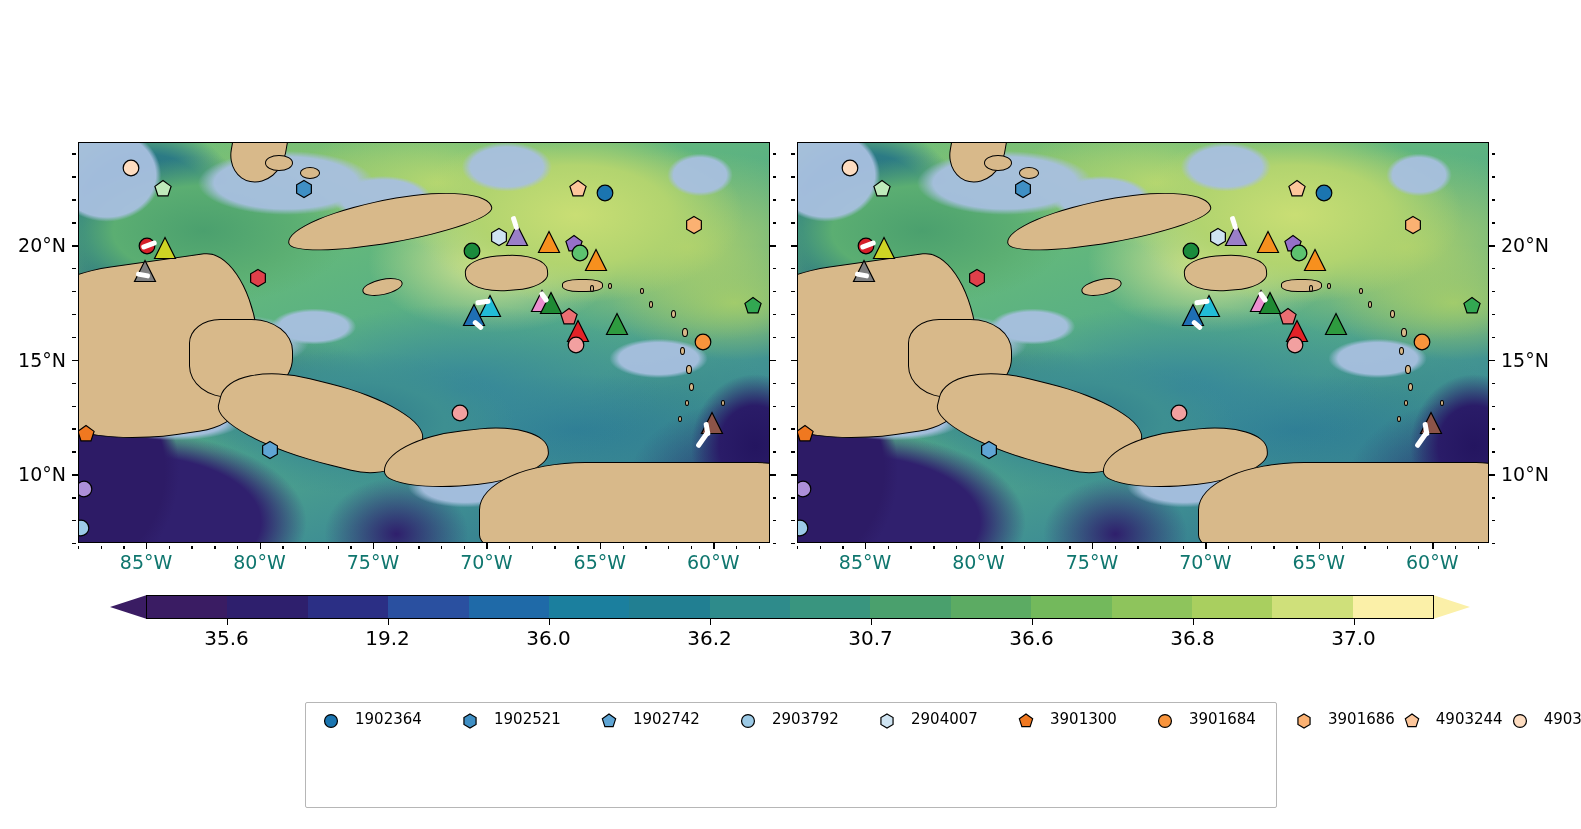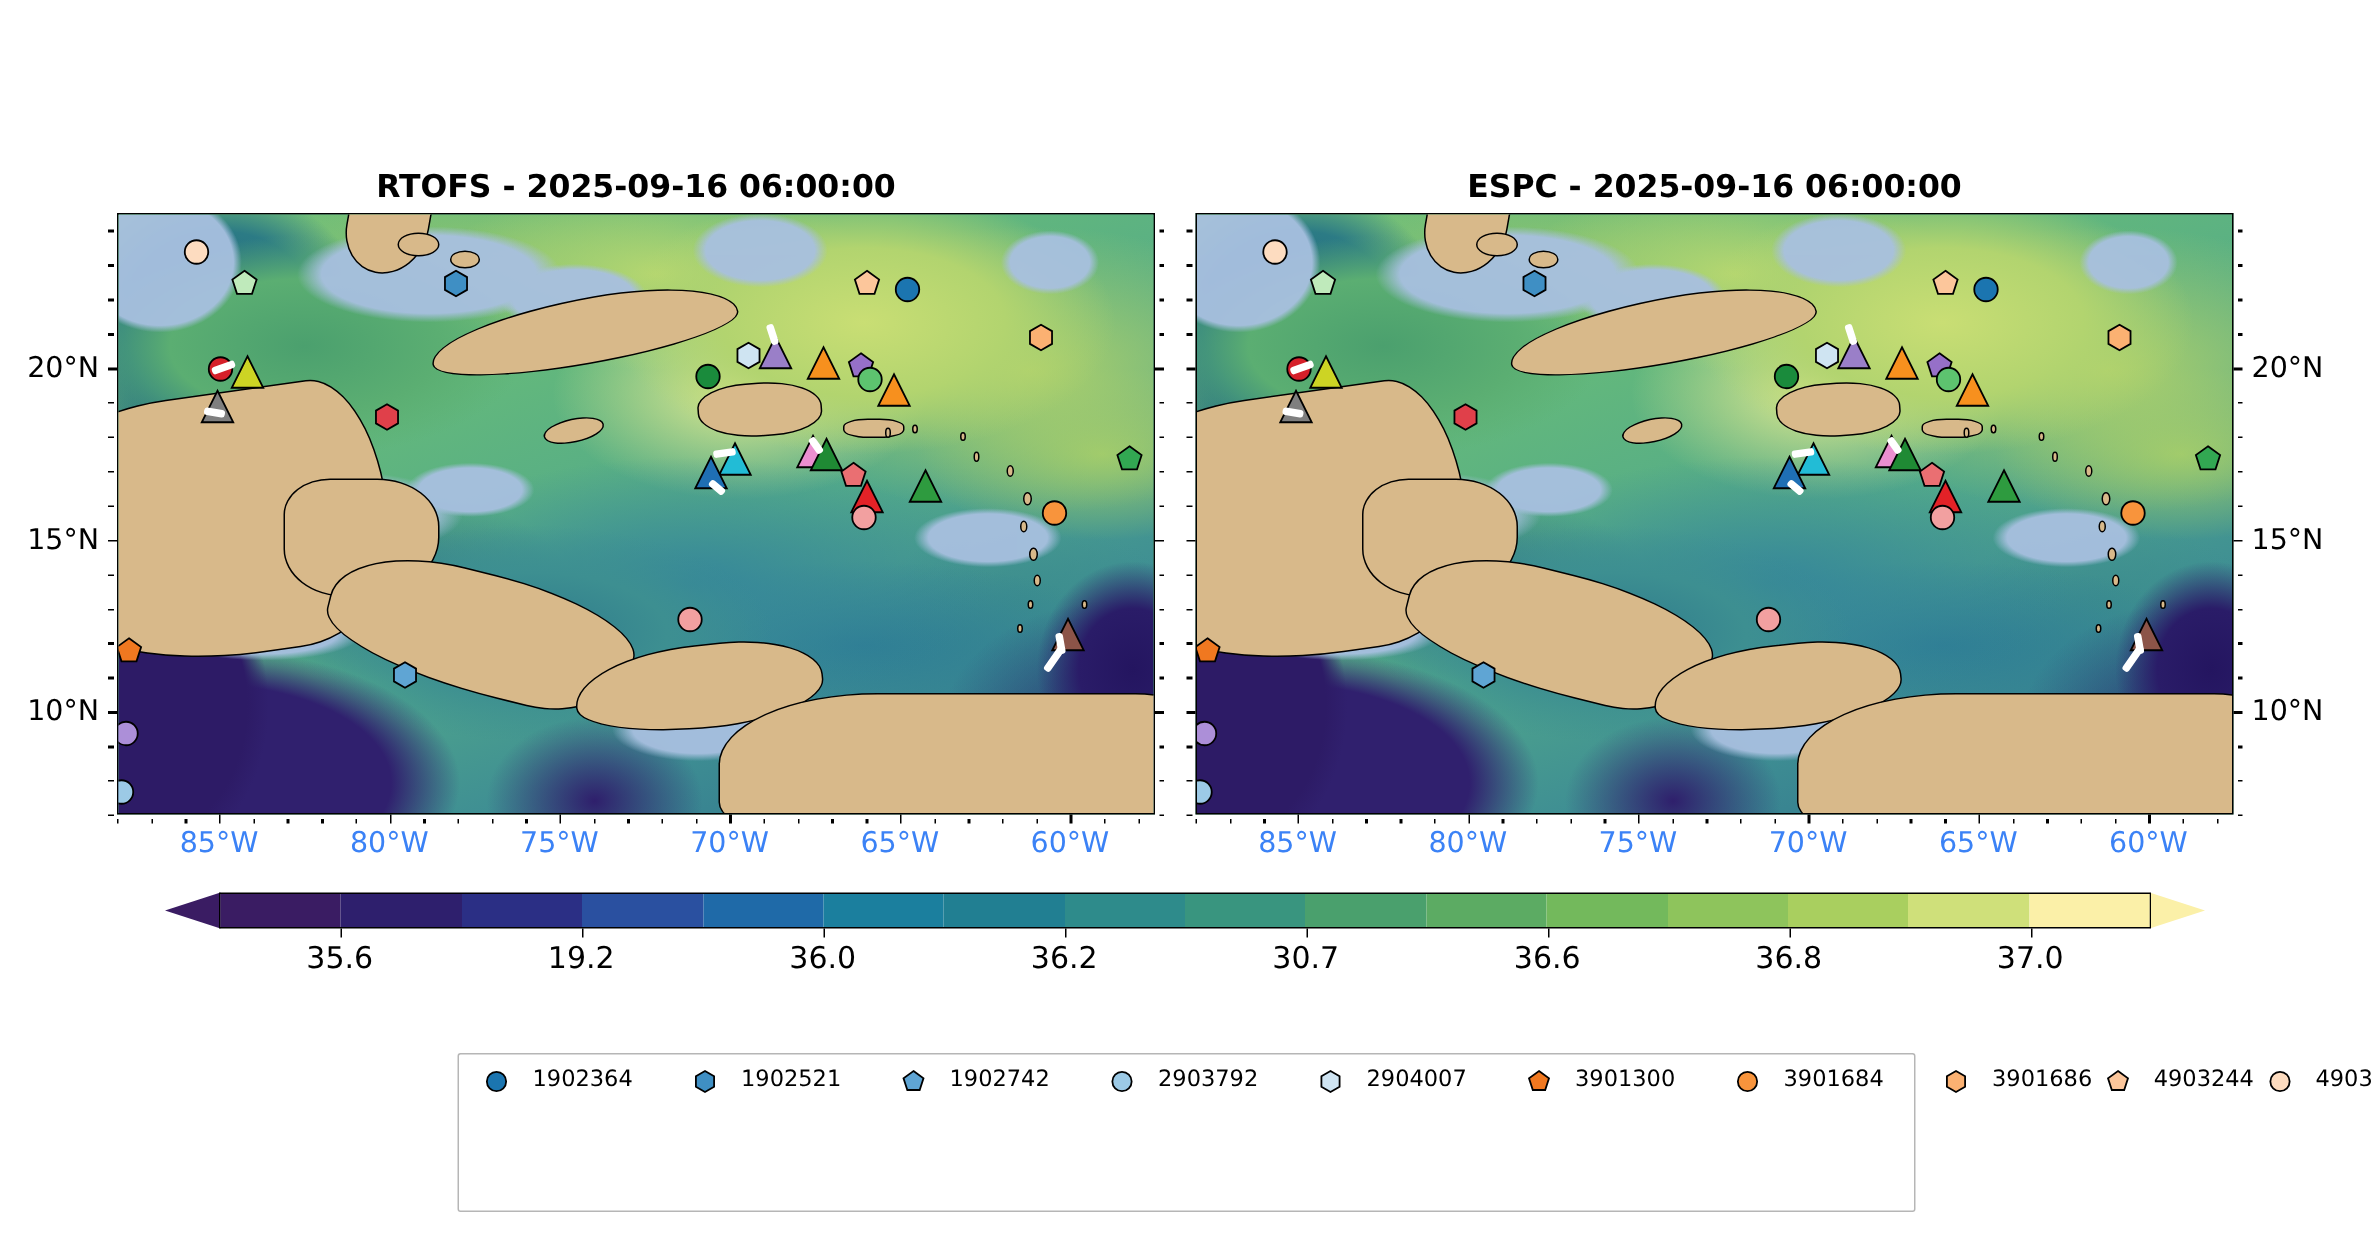--- a/index.html
+++ b/index.html
@@ -160,21 +160,21 @@
 
   
   .tick { position:absolute; background:#000; }
   .xtick { width:1.4px; height:6px; bottom:-6px; }
   .xtick.minor { height:3.5px; }
   .ytick { height:1.4px; width:6px; }
   .ytick.minor { width:3.5px; }
 
   .xlab {
     position:absolute; top:409px;
-    font-size:19px; color:#3b82f6; transform:translateX(-50%);
+    font-size:19px; color:#0f766e; transform:translateX(-50%);
     white-space:nowrap;
   }
   .ylab-left {
     position:absolute; left:-12px;
     font-size:19px; color:#000;
     transform:translate(-100%, -50%);
     white-space:nowrap;
   }
   .ylab-right {
     position:absolute; right:-12px;
@@ -238,21 +238,20 @@
   .leg-sym svg { position:absolute; left:0; top:0; overflow:visible; }
   .leg-txt { font-size:15px; color:#000; white-space:nowrap; line-height:1; }
 </style>
 </head>
 <body>
 
 <div class="fig">
 
 
   <div class="panel" id="panel-left">
-    <div class="panel-title">RTOFS - 2025-09-16 06:00:00</div>
     <div class="map-frame">
       <div class="ocean"></div>
       <div class="shelf"></div>
       <div class="land l-mex"></div>
       <div class="land l-yuc"></div>
       <div class="land l-ca"></div>
       <div class="land l-pan"></div>
       <div class="land l-sam"></div>
       <div class="land l-fl"></div>
       <div class="land l-cuba"></div>
@@ -529,21 +528,20 @@
         <div class="xlab" style="left: 635.279px;">60°W</div>
       </div>
     <div class="axis-labels-y-left">
         <div class="ylab-left" style="top: 103.114px;">20°N</div>
         <div class="ylab-left" style="top: 217.686px;">15°N</div>
         <div class="ylab-left" style="top: 332.257px;">10°N</div>
       </div>
   </div>
 
   <div class="panel" id="panel-right">
-    <div class="panel-title">ESPC - 2025-09-16 06:00:00</div>
     <div class="map-frame">
       <div class="ocean"></div>
       <div class="shelf"></div>
       <div class="land l-mex"></div>
       <div class="land l-yuc"></div>
       <div class="land l-ca"></div>
       <div class="land l-pan"></div>
       <div class="land l-sam"></div>
       <div class="land l-fl"></div>
       <div class="land l-cuba"></div>

